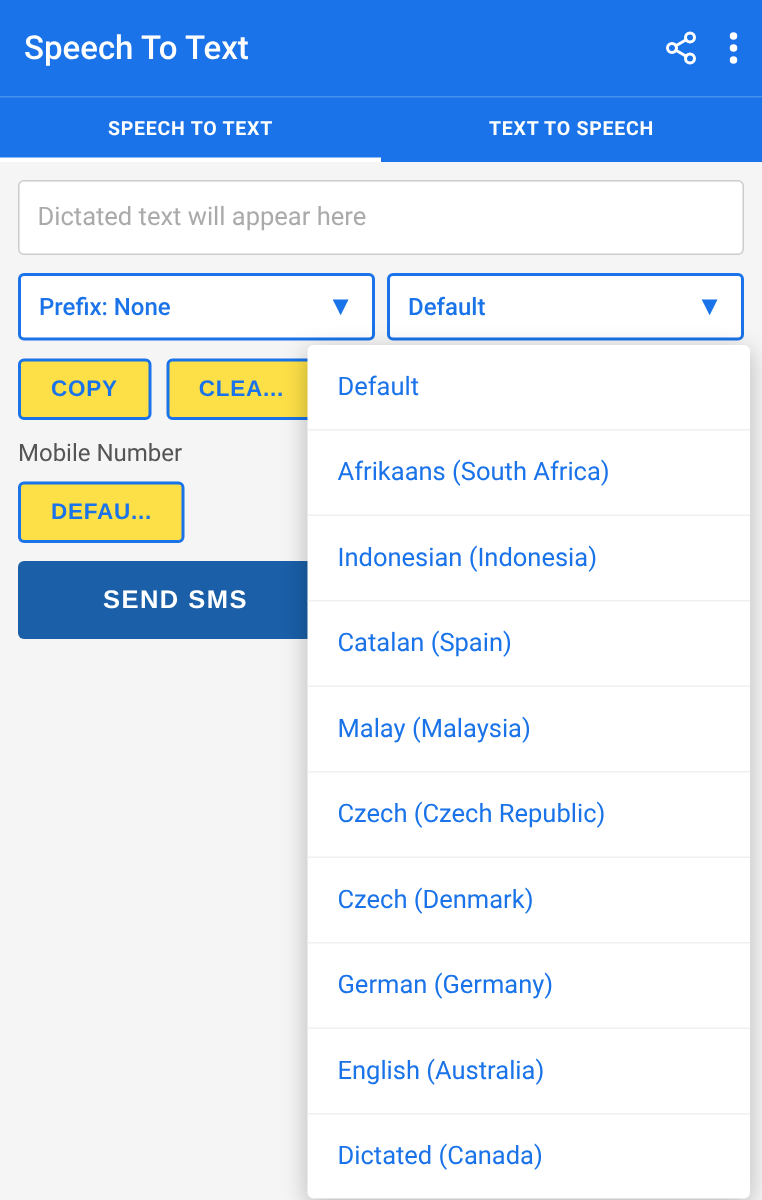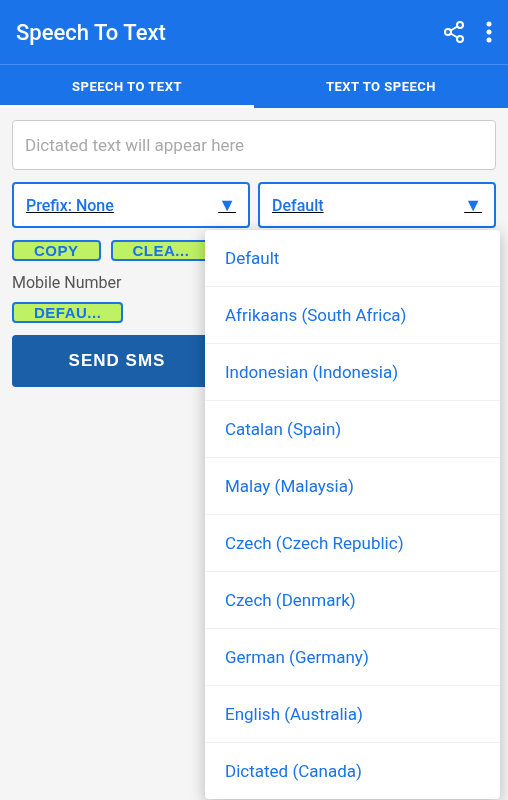--- a/index.html
+++ b/index.html
@@ -80,21 +80,20 @@
       color: #aaa;
       background: white;
       margin-bottom: 12px;
     }
 
     
     .dropdowns-row {
       display: flex;
       gap: 8px;
       margin-bottom: 12px;
-      text-decoration: underline;
     }
     .dropdown {
       flex: 1;
       border: 2px solid #1a73e8;
       border-radius: 4px;
       background: white;
       display: flex;
       align-items: center;
       justify-content: space-between;
       padding: 10px 12px;
@@ -112,25 +111,25 @@
 
     
     .buttons-row {
       display: flex;
       gap: 10px;
       margin-bottom: 12px;
     }
     .btn {
       border: 2px solid #1a73e8;
       border-radius: 4px;
-      background: #bef264;
+      background: #fde047;
       color: #1a73e8;
       font-size: 15px;
       font-weight: 700;
-      padding: 0 20px;
+      padding: 10px 20px;
       cursor: pointer;
       letter-spacing: 0.5px;
     }
 
     
     .mobile-number-label {
       font-size: 16px;
       color: #555;
       margin-bottom: 10px;
     }

